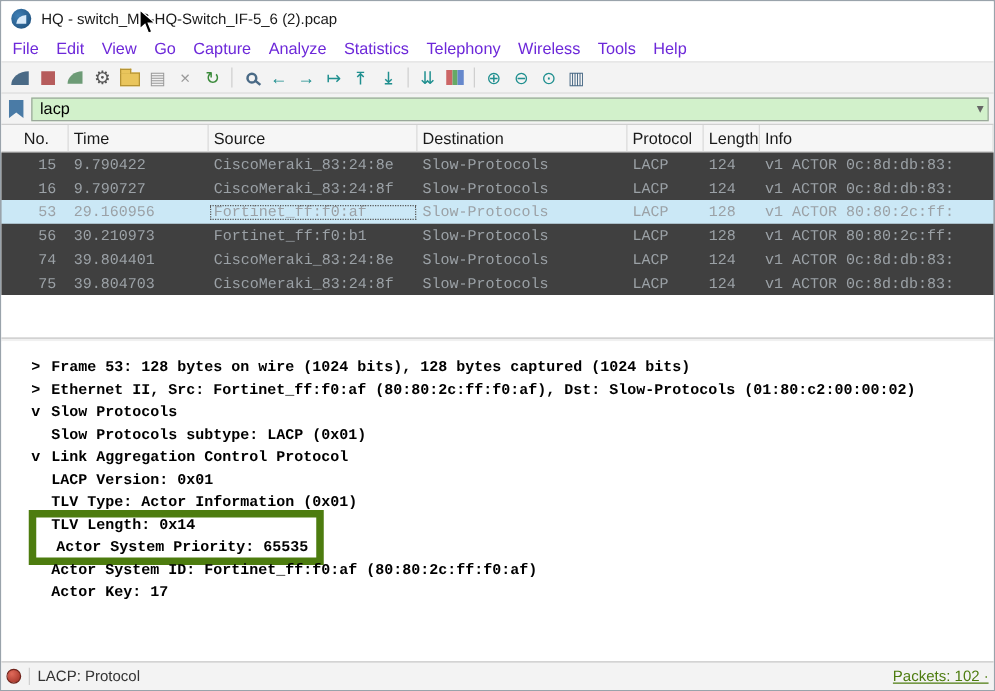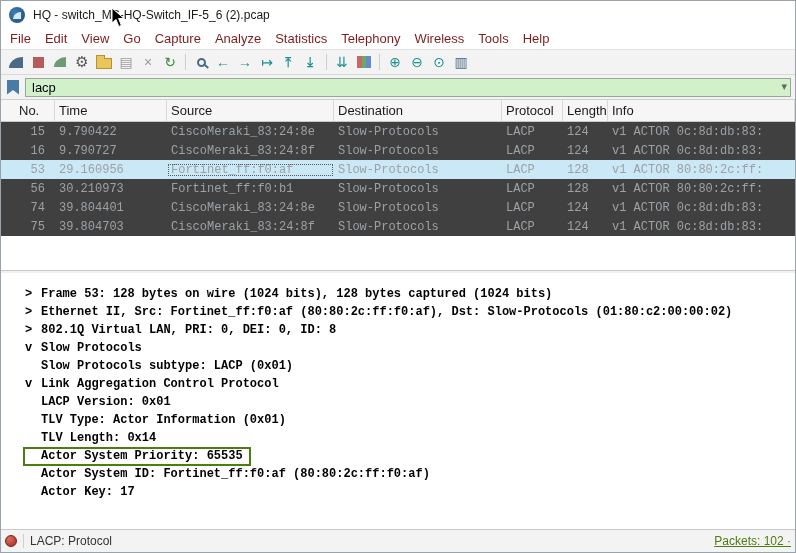--- a/index.html
+++ b/index.html
@@ -10,21 +10,21 @@
     border:1px solid #9aa3ab; overflow:hidden;
     display:flex; flex-direction:column;
   }
   
   .titlebar { height:27px; background:#ffffff; display:flex; align-items:center; padding-left:8px; flex:0 0 auto; }
   .app-icon { width:16px; height:16px; border-radius:50%; background:radial-gradient(circle at 35% 35%, #3f7fb5, #1b4a75); position:relative; flex:0 0 auto; }
   .app-icon::after { content:""; position:absolute; left:4px; top:5px; width:8px; height:7px; background:#d7e9f9; border-radius:100% 0 0 0; }
   .title-text { margin-left:8px; font-size:12px; color:#1a1a1a; white-space:nowrap; }
   
   .menubar { height:21px; background:#ffffff; display:flex; align-items:center; padding-left:2px; flex:0 0 auto; }
-  .menu-item { font-size:13px; color:#7f1d1d; padding:2px 7px; cursor:default; }
+  .menu-item { font-size:13px; color:#6d28d9; padding:2px 7px; cursor:default; }
   
   .toolbar { height:26px; background:#f3f3f3; border-top:1px solid #e2e2e2; border-bottom:1px solid #d8d8d8; display:flex; align-items:center; padding-left:4px; flex:0 0 auto; }
   .tbi { width:22px; height:22px; display:flex; align-items:center; justify-content:center; font-size:14px; color:#1f8f8f; }
   .tbi.dim { color:#9a9a9a; }
   .tb-sep { width:1px; height:16px; background:#cfcfcf; margin:0 4px; }
   .fin { width:14px; height:11px; background:#4a6a86; border-radius:100% 0 0 0; }
   .fin.green { background:#6d9b76; width:12px; height:10px; }
   .sq-red { width:11px; height:11px; background:#b65c5c; }
   .folder { width:16px; height:11px; background:#e9c55c; border:1px solid #b69434; position:relative; margin-top:3px; }
   .folder::before { content:""; position:absolute; left:-1px; top:-4px; width:7px; height:3px; background:#e9c55c; border:1px solid #b69434; border-bottom:none; }
@@ -53,21 +53,21 @@
   .prow.selected { background:#cbe8f6; }
   .prow.selected .focus-cell { outline:1px dotted #5a5a5a; outline-offset:-2px; }
   .pfill { height:34px; background:#fff; flex:0 0 auto; }
   .splitter { height:3px; background:#f0f0f0; border-top:1px solid #c8c8c8; flex:0 0 auto; }
   
   .detail { flex:1 1 auto; background:#fff; padding-top:12px; overflow:hidden; font-weight:bold; font-size:12px; color:#000; }
   .dline { height:18px; line-height:18px; white-space:nowrap; }
   .dline .arrow { display:inline-block; width:16px; padding-left:0; }
   .ind0 { padding-left:24px; }
   .ind1 { padding-left:40px; }
-  .redbox { border:2px solid #4d7c0f; padding:0 6px 1px 16px; margin-left:-18px; }
+  .redbox { border:6px solid #4d7c0f; padding:17px 6px 1px 16px; margin-left:-18px; }
   
   .statusbar { height:23px; background:#f3f3f3; border-top:1px solid #c8c8c8; display:flex; align-items:center; justify-content:space-between; font-size:12px; color:#333; flex:0 0 auto; padding:0 4px; }
   .status-left { display:flex; align-items:center; gap:6px; overflow:hidden; }
   .expert-dot { width:12px; height:12px; border-radius:50%; background:radial-gradient(circle at 35% 30%, #e06a5a, #9c2f24); border:1px solid #70231b; flex:0 0 auto; }
   .st-sep { width:1px; height:14px; background:#cfcfcf; }
   .status-right { white-space:nowrap; overflow:hidden; color:#4d7c0f;text-decoration:underline; }
   
   .cursor { position:absolute; left:110px; top:6px; z-index:50; pointer-events:none; }
 </style>
 </head>
@@ -214,21 +214,20 @@
       <span class="c-info">v1 ACTOR 0c:8d:db:83:</span>
     </div>
   </div>
 
   <div class="pfill"></div>
   <div class="splitter"></div>
 
   <div class="detail mono">
     <div class="dline ind0"><span class="arrow">&gt;</span><span>Frame 53: 128 bytes on wire (1024 bits), 128 bytes captured (1024 bits)</span></div>
     <div class="dline ind0"><span class="arrow">&gt;</span><span>Ethernet II, Src: Fortinet_ff:f0:af (80:80:2c:ff:f0:af), Dst: Slow-Protocols (01:80:c2:00:00:02)</span></div>
-    <div class="dline ind0"><span class="arrow">&gt;</span><span>802.1Q Virtual LAN, PRI: 0, DEI: 0, ID: 8</span></div>
     <div class="dline ind0"><span class="arrow">v</span><span>Slow Protocols</span></div>
     <div class="dline ind1"><span>Slow Protocols subtype: LACP (0x01)</span></div>
     <div class="dline ind0"><span class="arrow">v</span><span>Link Aggregation Control Protocol</span></div>
     <div class="dline ind1"><span>LACP Version: 0x01</span></div>
     <div class="dline ind1"><span>TLV Type: Actor Information (0x01)</span></div>
     <div class="dline ind1"><span>TLV Length: 0x14</span></div>
     <div class="dline ind1"><span class="redbox">Actor System Priority: 65535</span></div>
     <div class="dline ind1"><span>Actor System ID: Fortinet_ff:f0:af (80:80:2c:ff:f0:af)</span></div>
     <div class="dline ind1"><span>Actor Key: 17</span></div>
   </div>

